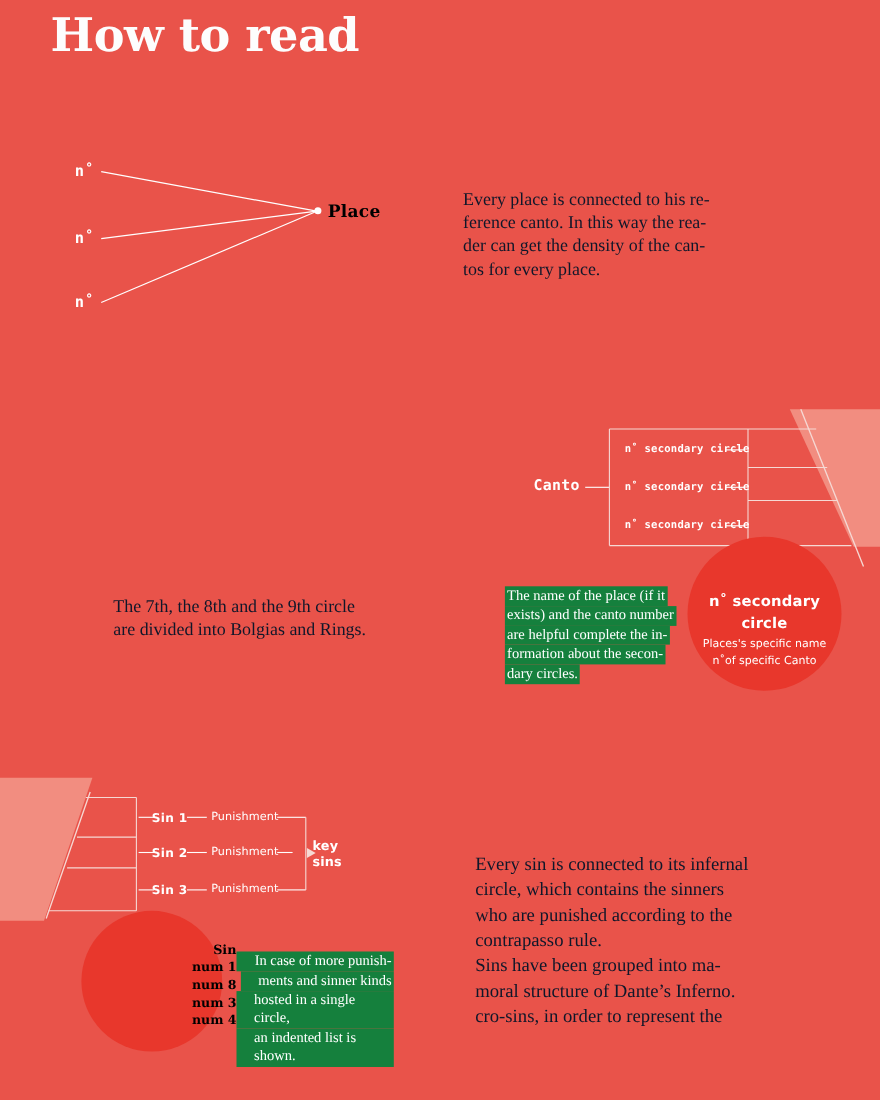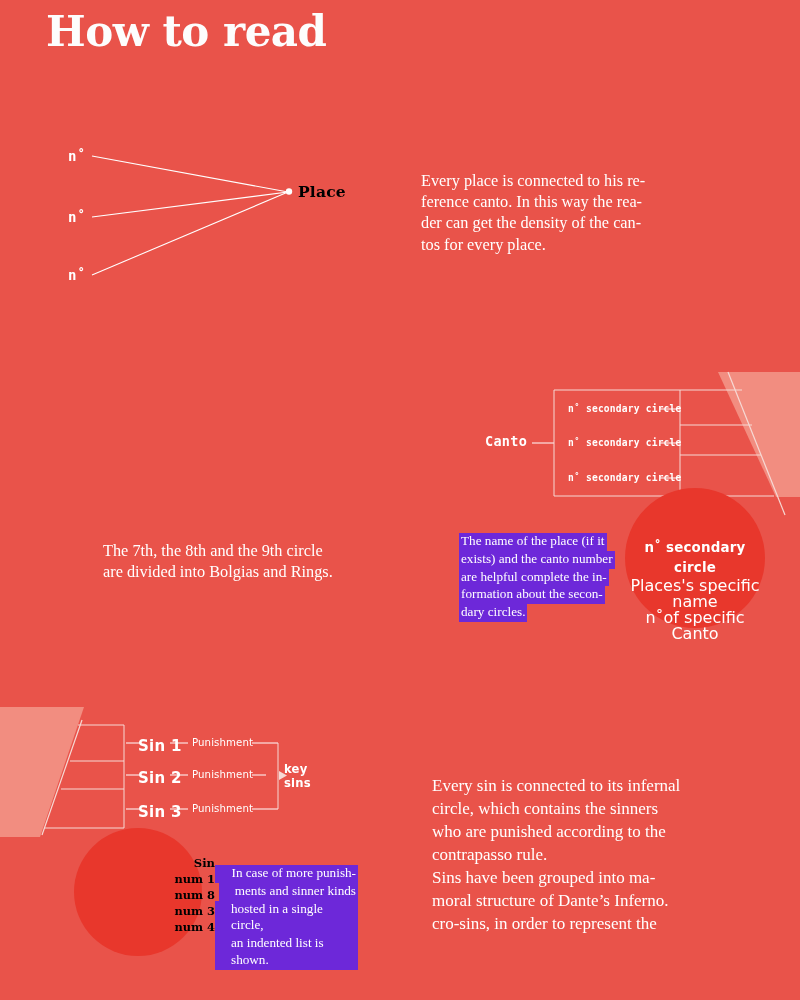--- a/index.html
+++ b/index.html
@@ -34,37 +34,37 @@
     color: #fdfdfd;
     line-height: 1.15;
   }
 
   
   .para {
     position: absolute;
     font-family: "Liberation Serif", serif;
     font-size: 16.3px;
     line-height: 21.2px;
-    color: #ffffff;
+    color: #0f172a;
     text-align: justify;
     text-justify: inter-word;
   }
   .para p { margin: 0; }
 
   
   .marked {
     position: absolute;
     font-family: "Liberation Serif", serif;
     font-size: 13.2px;
     line-height: 16.8px;
     color: #ffffff;
   }
   .marked span.ln {
     display: table;
-    background: #6d28d9;
+    background: #15803d;
     padding: 0px 2px 1px 2px;
     margin: 0;
     box-decoration-break: clone;
   }
   .marked.right-al span.ln { margin-left: auto; padding-left: 16px; }
 
   
   .fan-wrap {
     position: absolute;
     left: 0px;
@@ -129,37 +129,37 @@
     font-family: "DejaVu Sans", sans-serif;
     color: #ffffff;
   }
   .circle-text .ct-head {
     font-weight: bold;
     font-size: 13.4px;
     letter-spacing: 0.2px;
     line-height: 20px;
   }
   .circle-text .ct-line {
-    font-size: 16px;
+    font-size: 10px;
     line-height: 16px;
   }
 
   
   .sins-diagram {
     position: absolute;
     left: 0px;
     top: 700px;
     width: 340px;
     height: 140px;
   }
   .sin-label {
     position: absolute;
     font-family: "DejaVu Sans", sans-serif;
     font-weight: bold;
-    font-size: 15px;
+    font-size: 11px;
     color: #ffffff;
     letter-spacing: 0.3px;
     white-space: nowrap;
   }
   .pun-label {
     position: absolute;
     font-family: "DejaVu Sans", sans-serif;
     font-size: 10.2px;
     color: #ffffff;
     letter-spacing: 0.1px;

